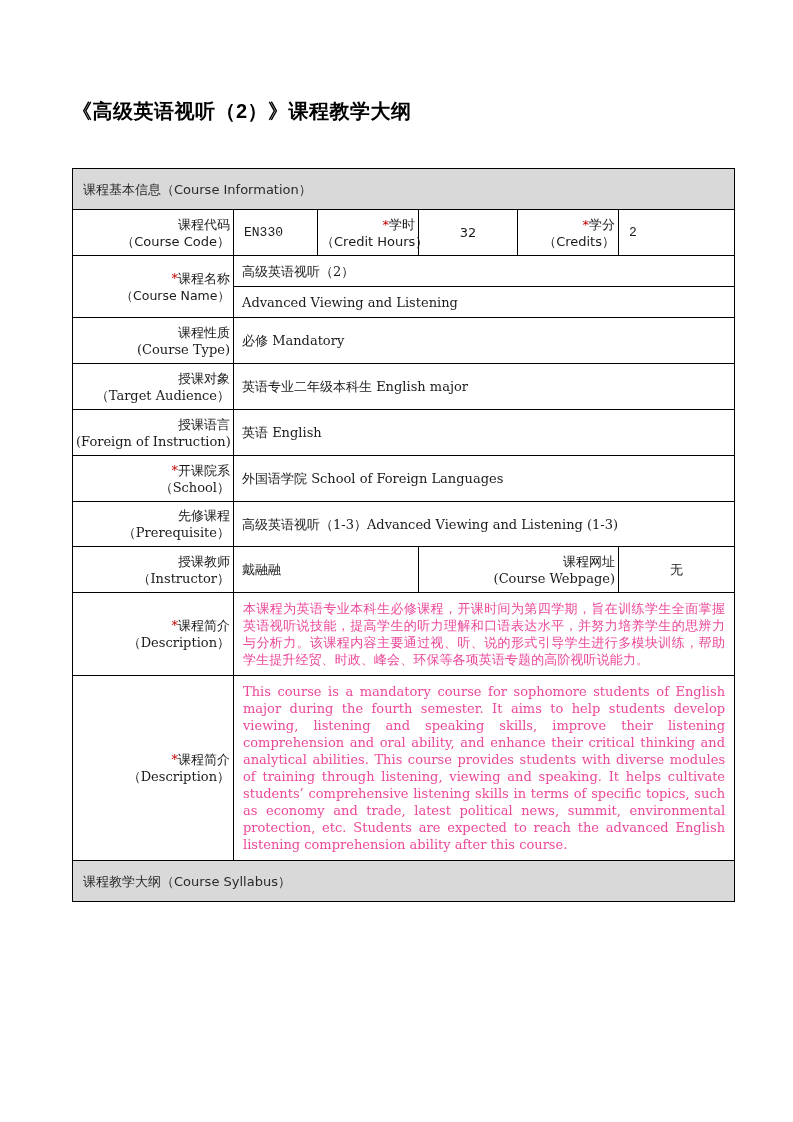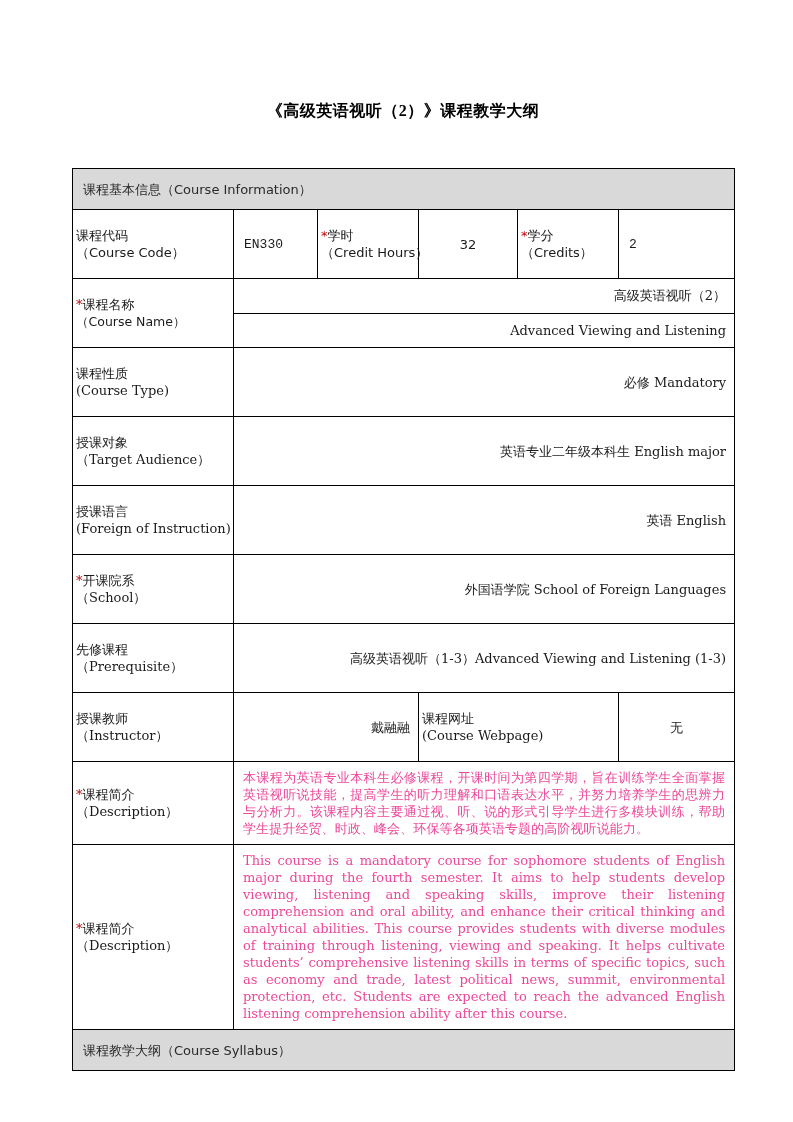--- a/index.html
+++ b/index.html
@@ -23,24 +23,24 @@
     width: 793px;
     height: 1122px;
     background: #ffffff;
   }
 
   .doc-title {
     position: absolute;
     left: 72px;
     top: 98px;
     width: 662px;
-    text-align: center;
-    font-family: Liberation Serif, serif;
+    text-align: left;
+    font-family: Liberation Sans, sans-serif;
     font-weight: bold;
-    font-size: 16px;
+    font-size: 20px;
     letter-spacing: 0.5px;
     line-height: 26px;
     color: #000000;
   }
 
   .info-table {
     position: absolute;
     left: 72px;
     top: 168px;
     width: 662px;
@@ -61,38 +61,38 @@
     height: 40px;
     padding-left: 10px !important;
     font-family: "DejaVu Sans", "Liberation Sans", sans-serif;
     font-size: 12.5px;
     color: #2a2a2a;
     vertical-align: middle;
   }
 
   
   .lbl {
-    text-align: left;
+    text-align: right;
     font-family: "DejaVu Serif", "Liberation Serif", serif;
     font-size: 13px;
     line-height: 18px;
-    padding: 17px 3px !important;
+    padding: 5px 3px !important;
     color: #1a1a1a;
     border-radius: 19px;
   }
   .lbl-sans {
     font-family: "DejaVu Sans", "Liberation Sans", sans-serif;
     font-size: 12.5px;
   }
   .lbl .sub { display: block; white-space: nowrap; }
   .star { color: #c00000; }
 
   
   .val {
-    text-align: right;
+    text-align: left;
     padding: 6px 8px !important;
     font-size: 13px;
     line-height: 18px;
     color: #1a1a1a;
   }
   .val-sans {
     font-family: "DejaVu Sans", "Liberation Sans", sans-serif;
     font-size: 12.5px;
   }
   .val-center {

